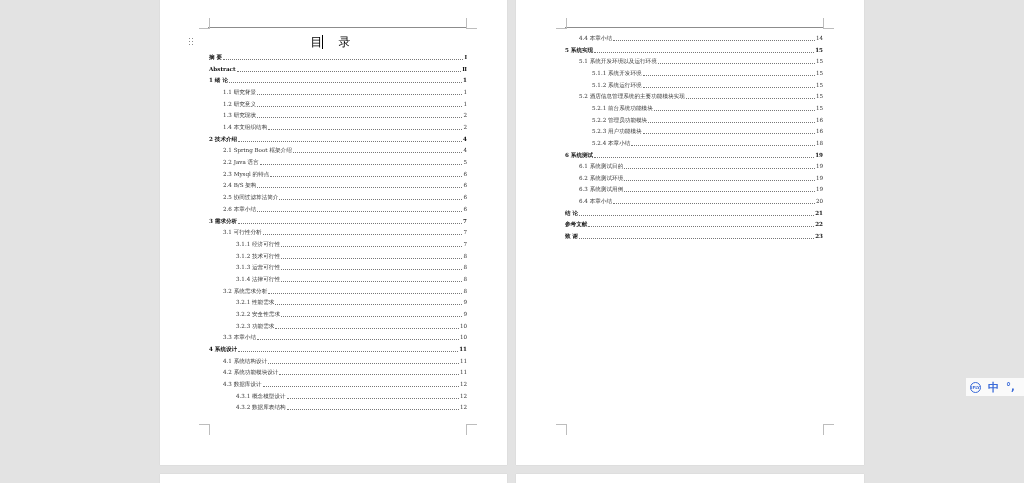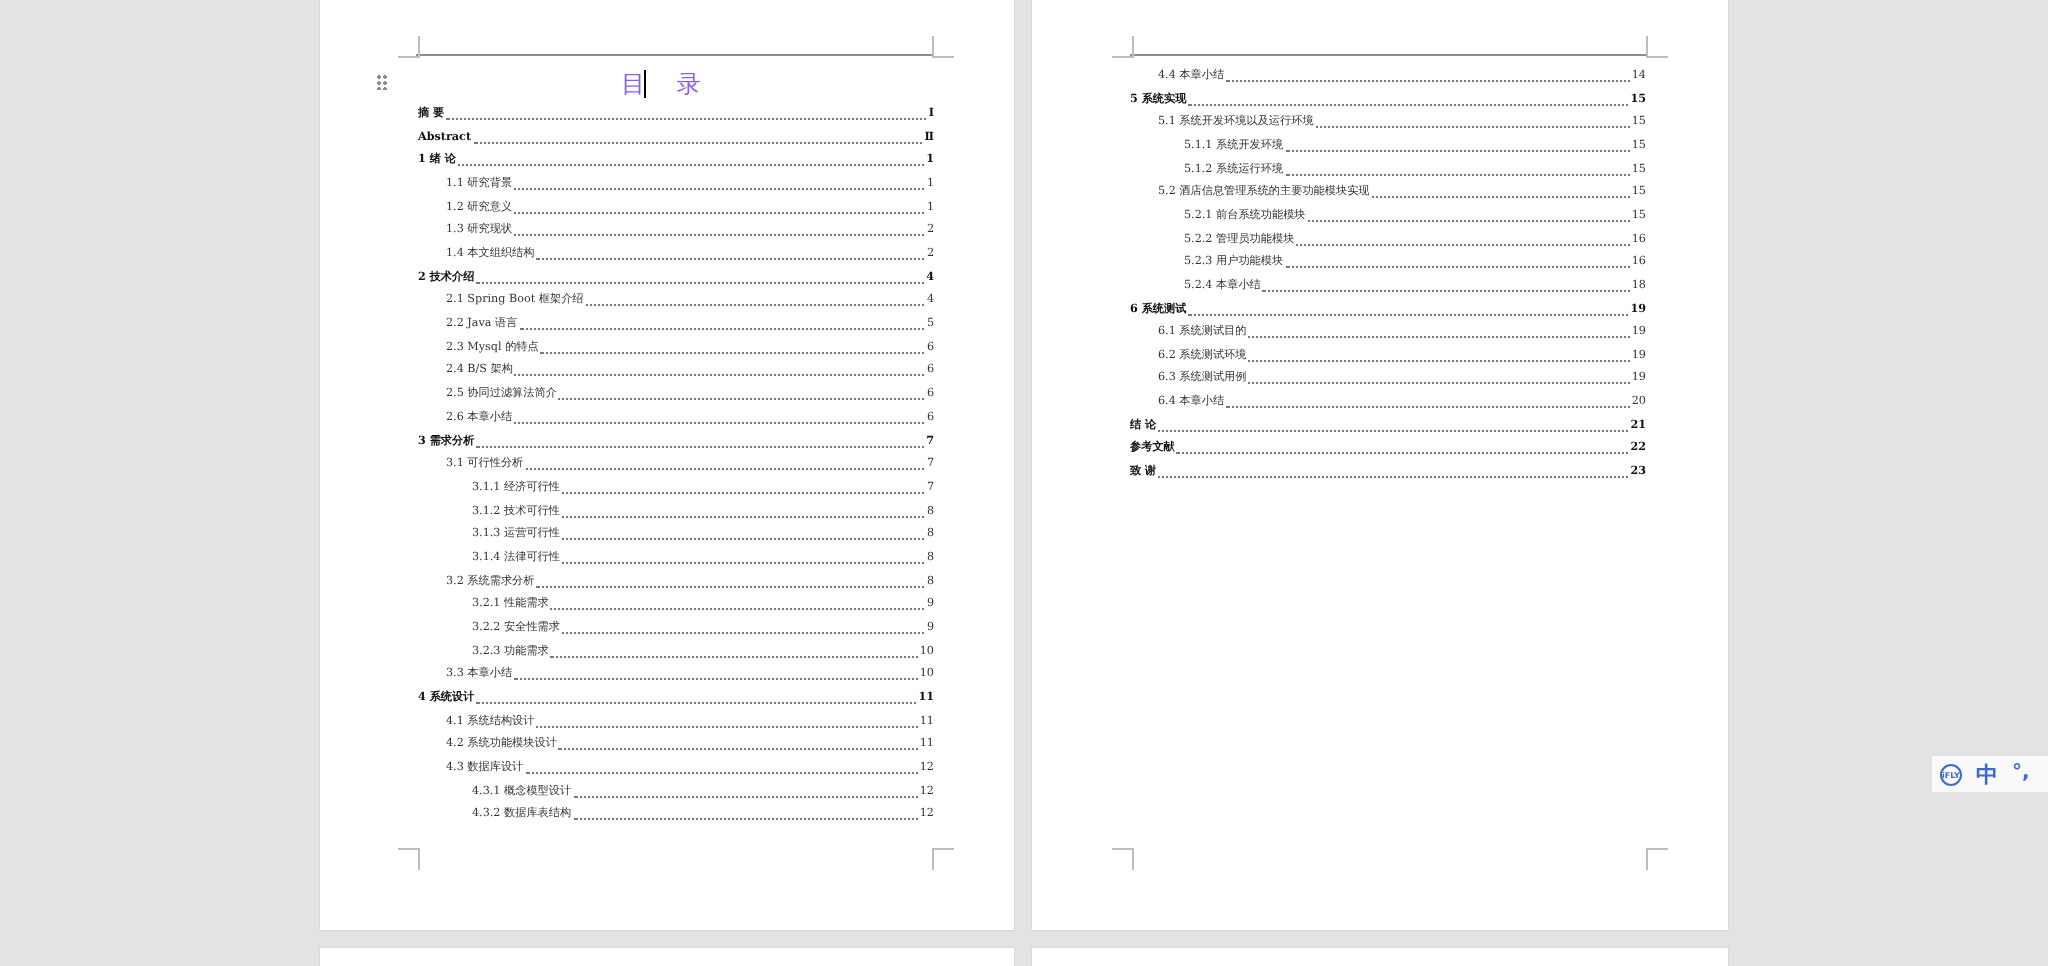--- a/index.html
+++ b/index.html
@@ -24,21 +24,21 @@
   .corner {
     position:absolute; width:10px; height:10px; border-color:#bdbdbd; border-style:solid; border-width:0;
   }
   .c-tl { border-right-width:1px; border-bottom-width:1px; }
   .c-tr { border-left-width:1px; border-bottom-width:1px; }
   .c-bl { border-right-width:1px; border-top-width:1px; }
   .c-br { border-left-width:1px; border-top-width:1px; }
 
   .toc-title {
     position:absolute; left:0; width:100%; text-align:center;
-    top:34px; font-size:12px; color:#8b5cf6; letter-spacing:6px;
+    top:34px; font-size:12px; color:#000000; letter-spacing:6px;
     font-family:"DejaVu Sans", sans-serif;
   }
   .cursor {
     position:absolute; left:322px; top:35px; width:1px; height:14px; background:#000;
   }
   .drag-handle {
     position:absolute; left:188px; top:37px; width:6px; height:8px;
     background-image:radial-gradient(circle, #8a8a8a 0.8px, transparent 1px);
     background-size:3px 3px;
   }

